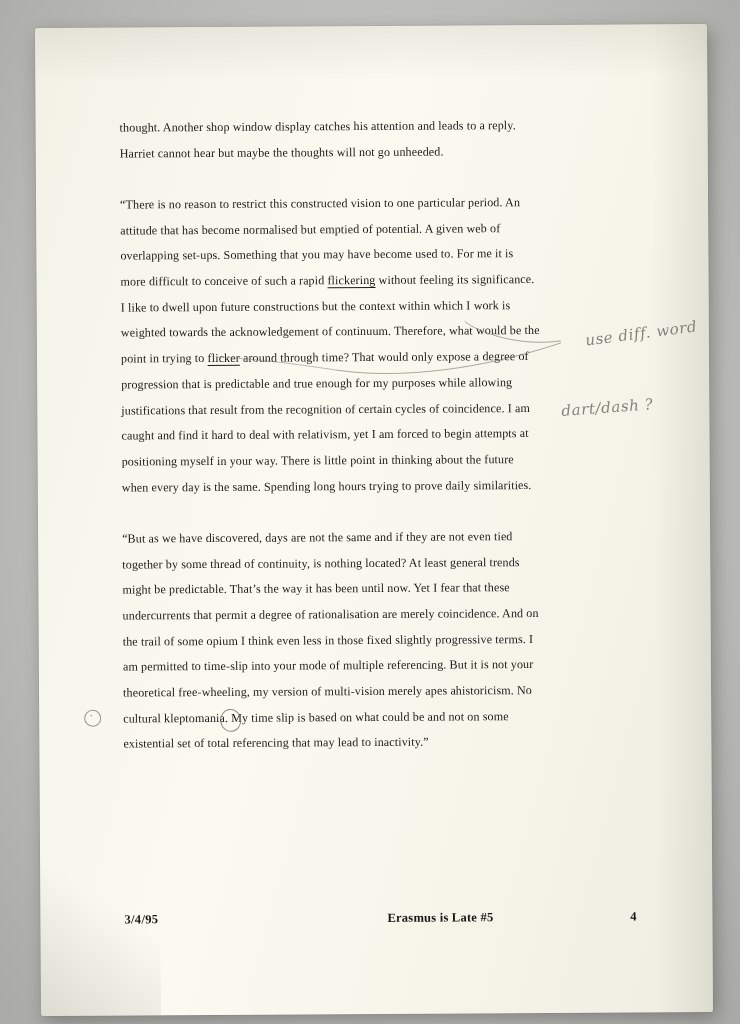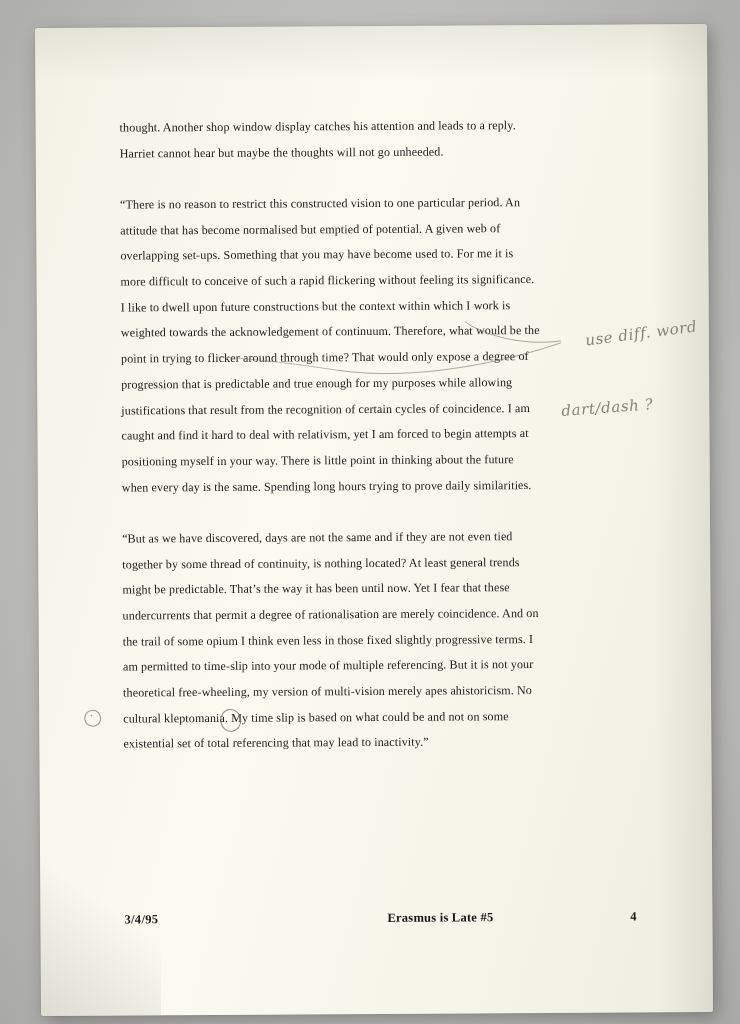--- a/index.html
+++ b/index.html
@@ -73,20 +73,21 @@
     line-height: 25.7px;
     color: #1b1b1b;
     text-align: left;
     letter-spacing: 0.1px;
     margin: 0;
   }
   .para + .para {
     margin-top: 25.5px;
   }
   .underline-word {
+    text-decoration: underline;
     text-decoration-thickness: 0.6px;
     text-underline-offset: 2.5px;
   }
 
   
   #page-footer {
     position: absolute;
     left: 84px;
     top: 885px;
     width: 520px;

